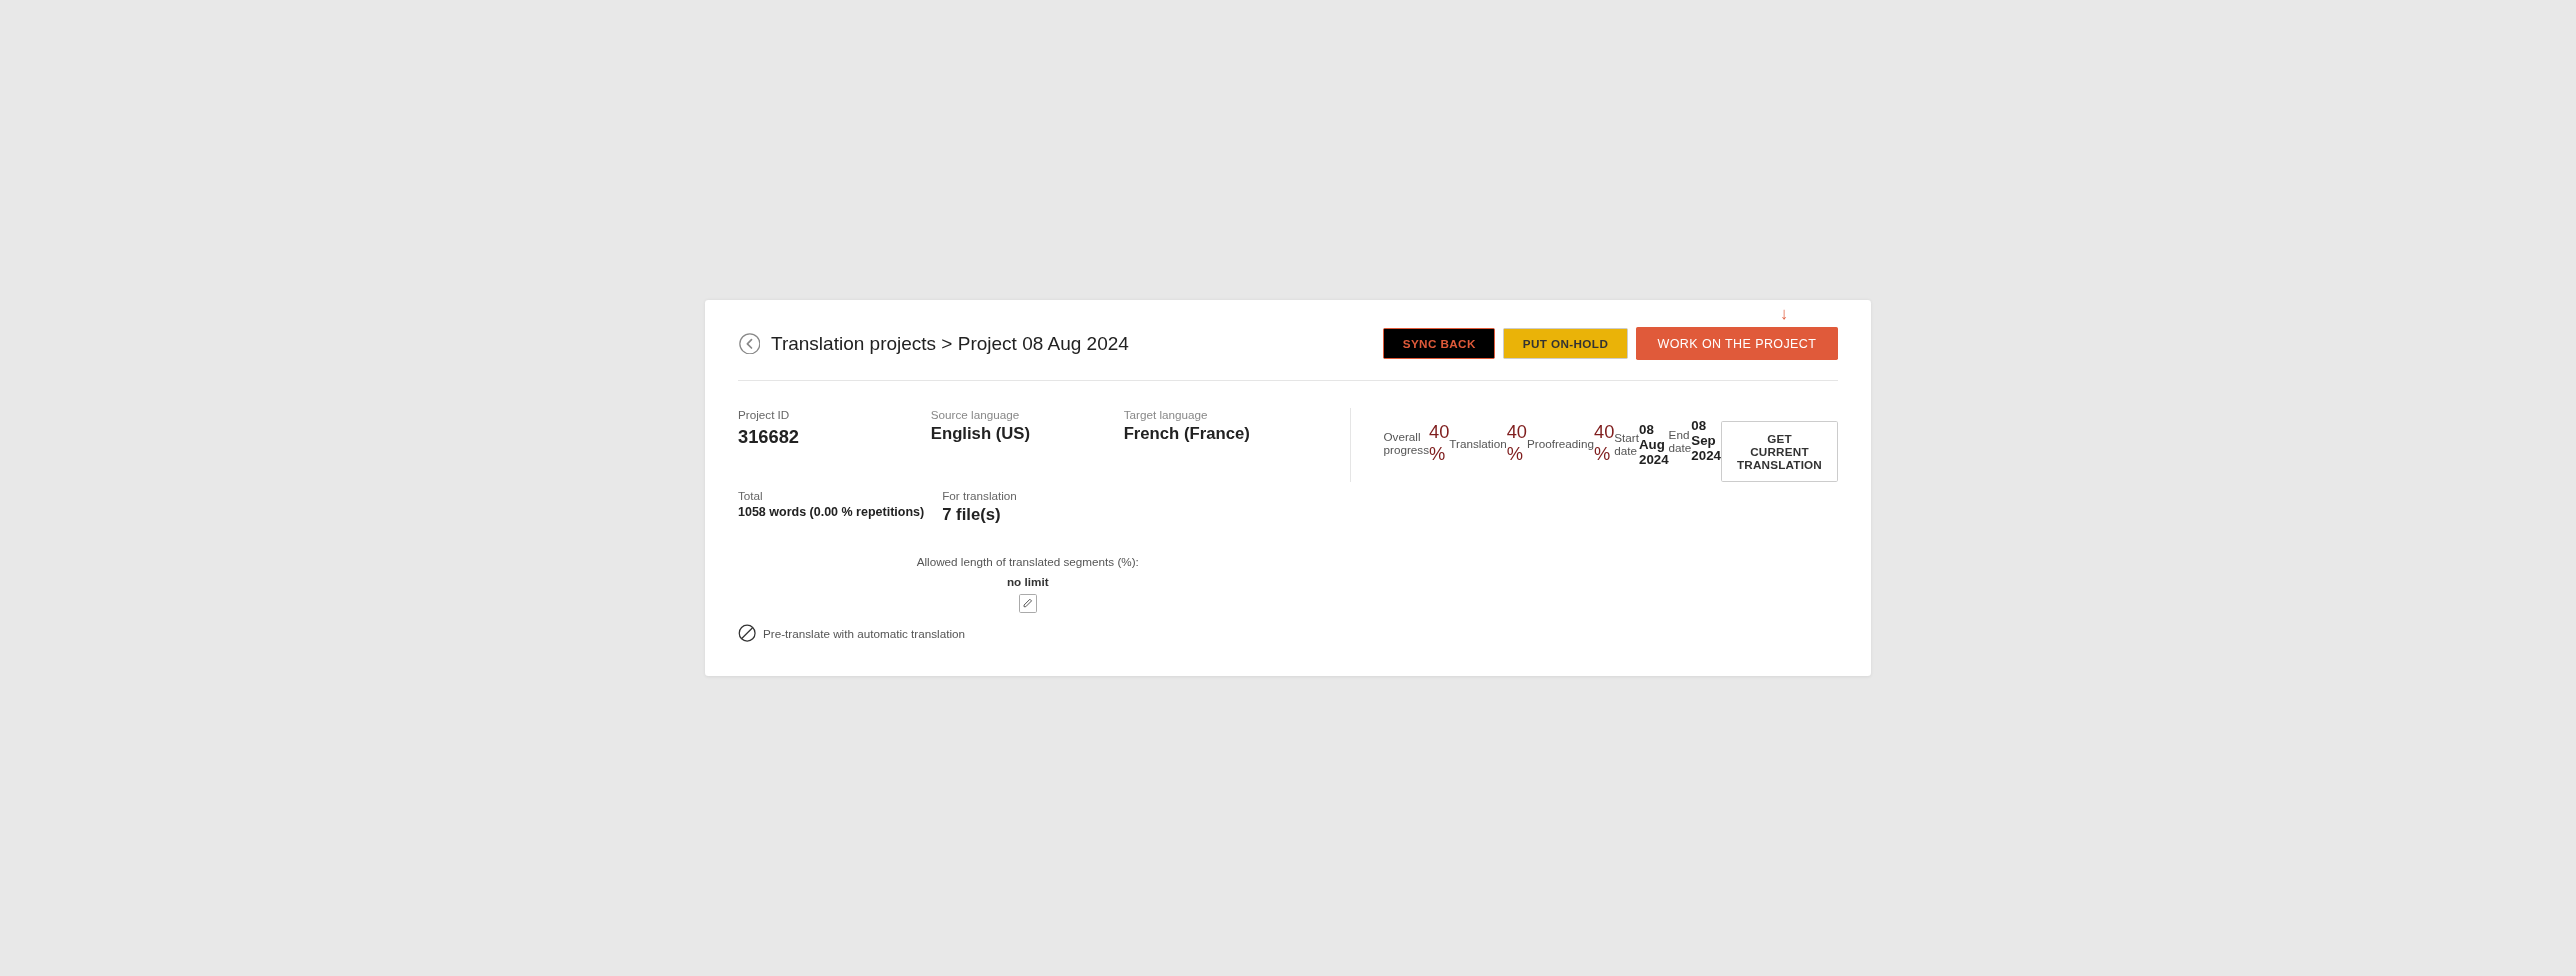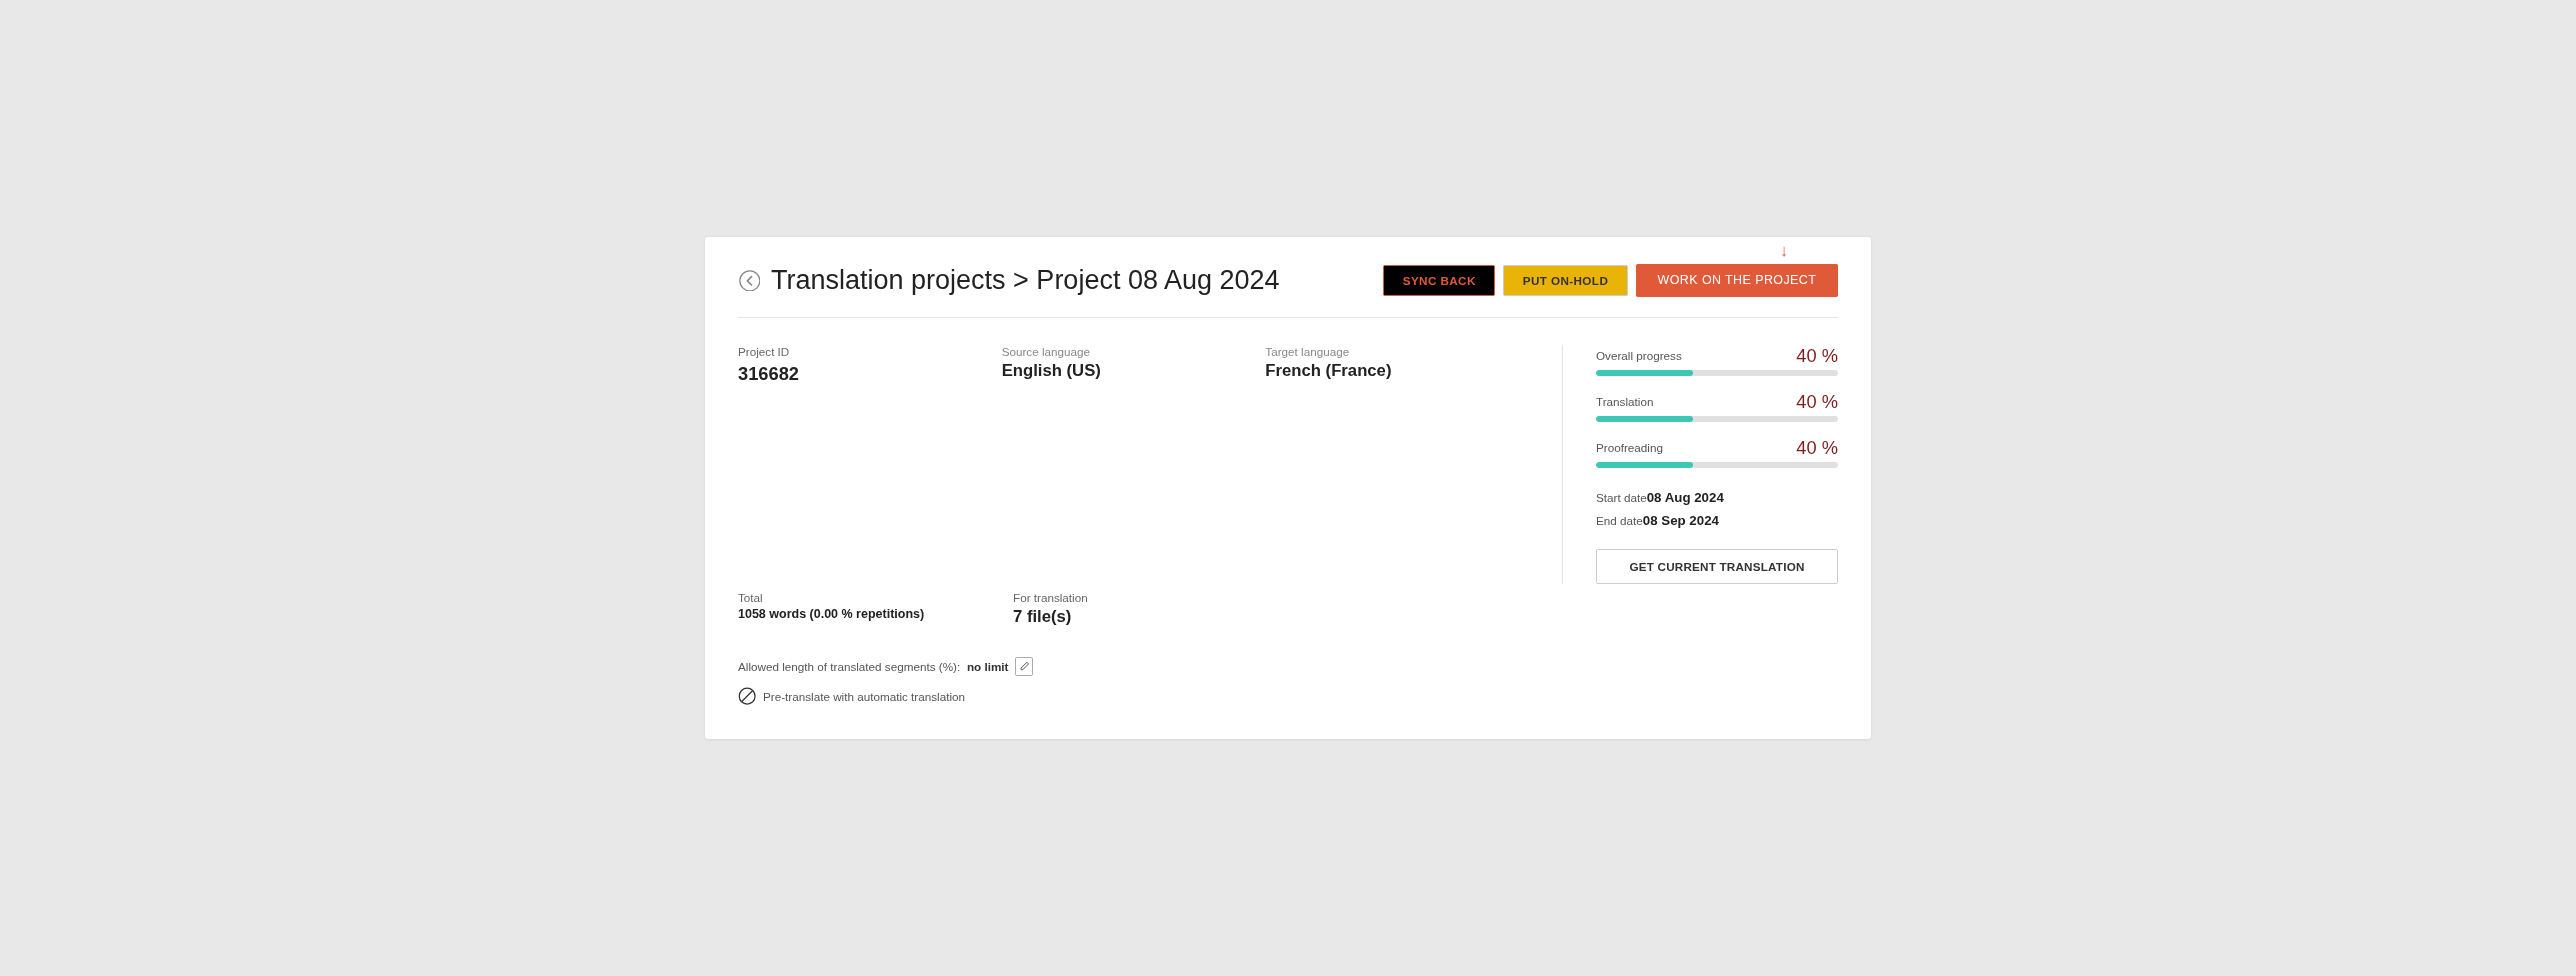--- a/index.html
+++ b/index.html
@@ -38,21 +38,21 @@
       width: 23px;
       height: 23px;
       display: flex;
       align-items: center;
       justify-content: center;
       color: #555;
       cursor: pointer;
       flex-shrink: 0;
     }
     .breadcrumb-title {
-      font-size: 27px;
+      font-size: 19px;
       font-weight: 400;
       color: #222;
     }
     .header-actions {
       display: flex;
       align-items: center;
       gap: 8.3px;
       position: relative;
     }
     .arrow-indicator {
@@ -182,21 +182,21 @@
     }
     .pretranslate-text {
       font-size: 11.7px;
       color: #555;
     }
     
     .progress-section {
       grid-column: 4 / 5;
       padding-left: 33px;
       display: flex;
-      flex-direction: column;
+      flex-direction: row;
       gap: 0;
     }
     .progress-row {
       display: flex;
       align-items: center;
       justify-content: space-between;
       margin-bottom: 3.3px;
     }
     .progress-label {
       font-size: 11.7px;
@@ -332,21 +332,21 @@
     <div style="grid-column:1/2; padding: 6.7px 0 20px 0; border-right: none;">
       <div class="total-label">Total</div>
       <div class="total-value">1058 words (0.00 % repetitions)</div>
     </div>
     <div style="grid-column:2/3; padding: 6.7px 0 20px 0;">
       <div class="for-trans-label">For translation</div>
       <div class="for-trans-value">7 file(s)</div>
     </div>
     <div style="grid-column:3/4;"></div>
 
-    <div style="grid-column:1/4; padding: 10px 33px 0 0; display:flex; align-items:center; gap:6.7px;">
+    <div style="grid-column:1/4; padding: 10px 33px 0 0; display:flex; align-items:center; gap:6.7px;flex-direction:column;">
       <span class="allowed-text">Allowed length of translated segments (%):</span>
       <span class="no-limit-text">no limit</span>
       <span class="edit-icon-box">
         <svg width="10.8" height="10.8" viewBox="0 0 13 13" fill="none">
           <path d="M9.5 1.5l2 2-7 7H2.5v-2l7-7z" stroke="#555" stroke-width="1.2" stroke-linejoin="round"></path>
         </svg>
       </span>
     </div>
 
     <div style="grid-column:1/4; padding: 11.7px 33px 0 0; display:flex; align-items:center; gap:6.7px;">

